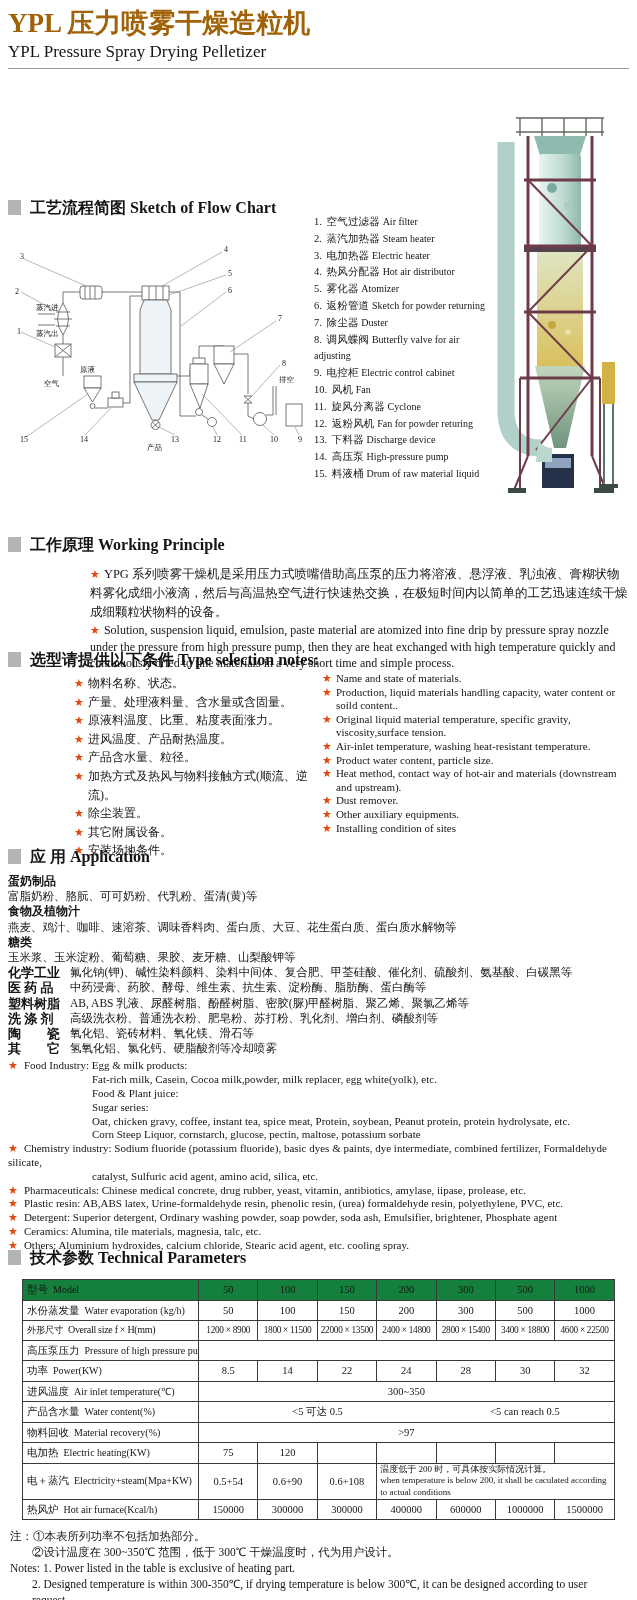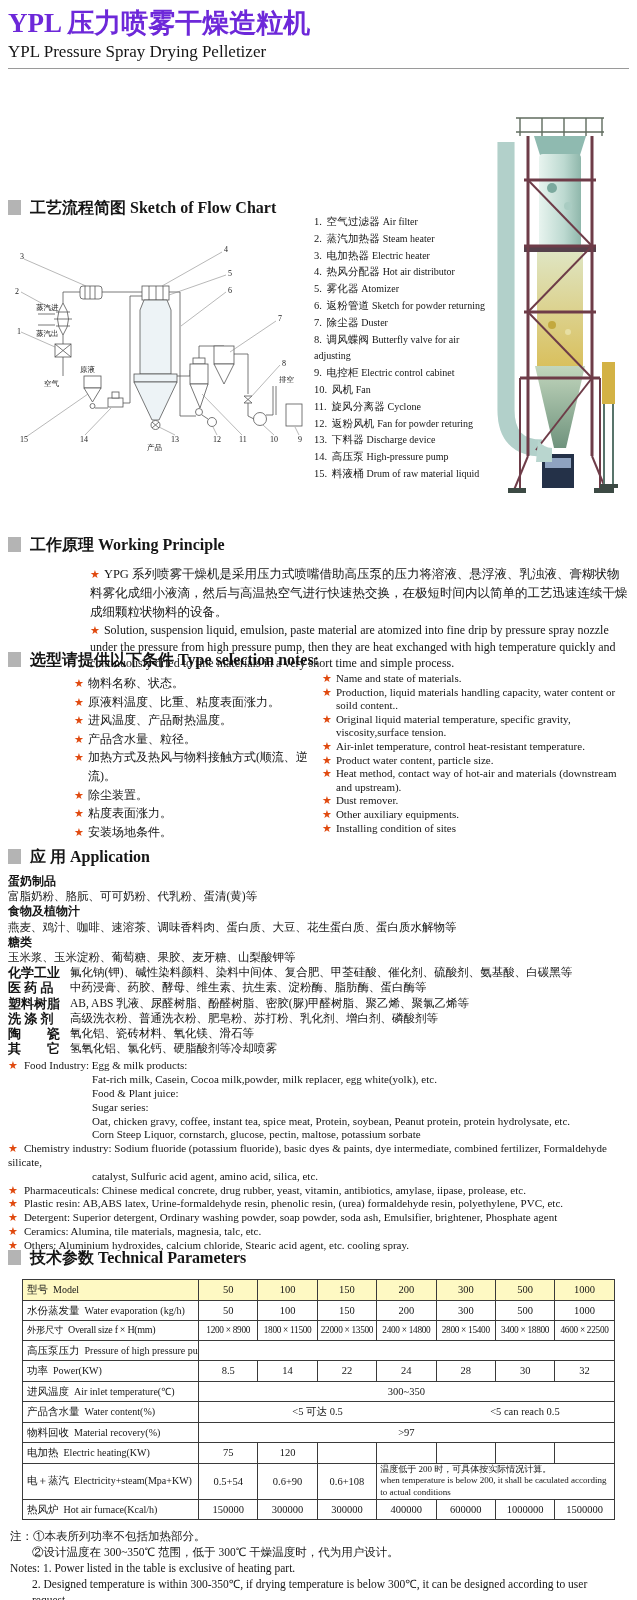--- a/index.html
+++ b/index.html
@@ -1,20 +1,20 @@
 <!DOCTYPE html>
 <html><head>
 <meta charset="utf-8">
 <style>
   html,body{margin:0;padding:0;background:#fff;}
   .page{position:relative;width:637px;height:1600px;background:#fff;overflow:hidden;
         font-family:"Liberation Serif",serif;color:#151515;}
   
   .hdr{position:absolute;top:8px;left:8px;width:621px;}
-  .title-cn{font-size:27px;font-weight:bold;color:#6d28d9;line-height:1.15;margin:0;}
+  .title-cn{font-size:27px;font-weight:bold;color:#a16207;line-height:1.15;margin:0;}
   .title-en{font-size:17px;font-weight:normal;margin:3px 0 0 0;line-height:1.2;}
   .hdr-rule{position:absolute;top:68px;left:8px;width:621px;border-top:1px solid #9a9a9a;}
   
   .sec-head{font-size:16px;font-weight:bold;white-space:nowrap;}
   .sq{display:inline-block;width:13px;height:15px;background:#b4b4b4;margin-right:9px;vertical-align:-2px;}
   .h-en{font-weight:bold;}
   
   .sec-flow{position:absolute;top:198px;left:8px;width:621px;height:300px;}
   .flow-svg{position:absolute;left:0;top:28px;}
   .flow-list{position:absolute;left:306px;top:16px;width:172px;font-size:10.5px;line-height:16.8px;}
@@ -42,21 +42,21 @@
   .app-line.bold{font-weight:bold;font-size:12px;}
   .app-en{margin-top:3px;}
   .appen-item{font-size:11px;line-height:13.8px;}
   .appen-text{margin-left:2px;}
   .appen-sub{font-size:11px;line-height:13.8px;margin-left:84px;}
   
   .sec-tp{position:absolute;top:1248px;left:8px;width:625px;}
   table.ptable{border-collapse:collapse;margin:10px 0 0 14px;width:592px;table-layout:fixed;}
   .ptable th,.ptable td{border:1px solid #3a3a3a;font-weight:normal;text-align:center;
       padding:3px 1px;font-size:10.5px;line-height:1.25;overflow:hidden;}
-  .ptable thead th{background:#fef9c3;}
+  .ptable thead th{background:#15803d;}
   td.lab,th.lab{text-align:left;padding-left:4px;white-space:nowrap;}
   .lab-cn{margin-right:5px;}
   .lab-en{font-size:10px;}
   .no-r{border-right:none !important;}
   .no-l{border-left:none !important;}
   .tight td{font-size:9.3px;letter-spacing:-0.3px;white-space:nowrap;}
   td.note-cell{text-align:left;padding:0 3px;font-size:9px;line-height:1.3;}
   .notes{margin:8px 0 0 2px;font-size:11.5px;line-height:16px;}
   .note-ind{margin-left:22px;}
   
@@ -308,33 +308,34 @@
     </div>
   </div>
 
   <div class="sec-ts">
     <div class="sec-head">
       <span class="sq"></span><span class="h-cn">选型请提供以下条件</span>
       <span class="h-en">Type selection notes:</span>
     </div>
     <div class="ts-cn" id="ts-cn">
         <div class="ts-item"><span class="star">★</span><span>物料名称、状态。</span></div>
+        <div class="ts-item"><span class="star">★</span><span>产量、处理液料量、含水量或含固量。</span></div>
         <div class="ts-item"><span class="star">★</span><span>原液料温度、比重、粘度表面涨力。</span></div>
         <div class="ts-item"><span class="star">★</span><span>进风温度、产品耐热温度。</span></div>
         <div class="ts-item"><span class="star">★</span><span>产品含水量、粒径。</span></div>
         <div class="ts-item"><span class="star">★</span><span>加热方式及热风与物料接触方式(顺流、逆流)。</span></div>
         <div class="ts-item"><span class="star">★</span><span>除尘装置。</span></div>
-        <div class="ts-item"><span class="star">★</span><span>粘度表面涨力。</span></div>
+        <div class="ts-item"><span class="star">★</span><span>其它附属设备。</span></div>
         <div class="ts-item"><span class="star">★</span><span>安装场地条件。</span></div>
       </div>
     <div class="ts-en" id="ts-en">
         <div class="ts-item"><span class="star">★</span><span>Name and state of materials.</span></div>
         <div class="ts-item"><span class="star">★</span><span>Production, liquid materials handling capacity, water content or soild content..</span></div>
         <div class="ts-item"><span class="star">★</span><span>Original liquid material temperature, specific gravity, viscosity,surface tension.</span></div>
-        <div class="ts-item"><span class="star">★</span><span>Air-inlet temperature, control heat-resistant temperature.</span></div>
+        <div class="ts-item"><span class="star">★</span><span>Air-inlet temperature, washing heat-resistant temperature.</span></div>
         <div class="ts-item"><span class="star">★</span><span>Product water content, particle size.</span></div>
         <div class="ts-item"><span class="star">★</span><span>Heat method, contact way of hot-air and materials (downstream and upstream).</span></div>
         <div class="ts-item"><span class="star">★</span><span>Dust remover.</span></div>
         <div class="ts-item"><span class="star">★</span><span>Other auxiliary equipments.</span></div>
         <div class="ts-item"><span class="star">★</span><span>Installing condition of sites</span></div>
       </div>
   </div>
 
   <div class="sec-app">
     <div class="sec-head">

